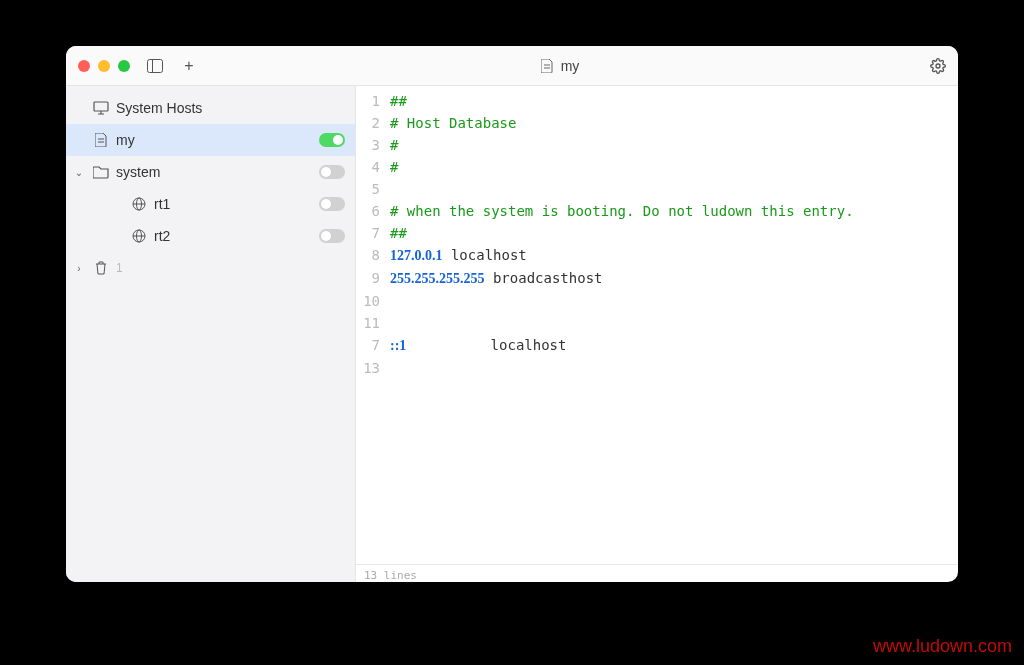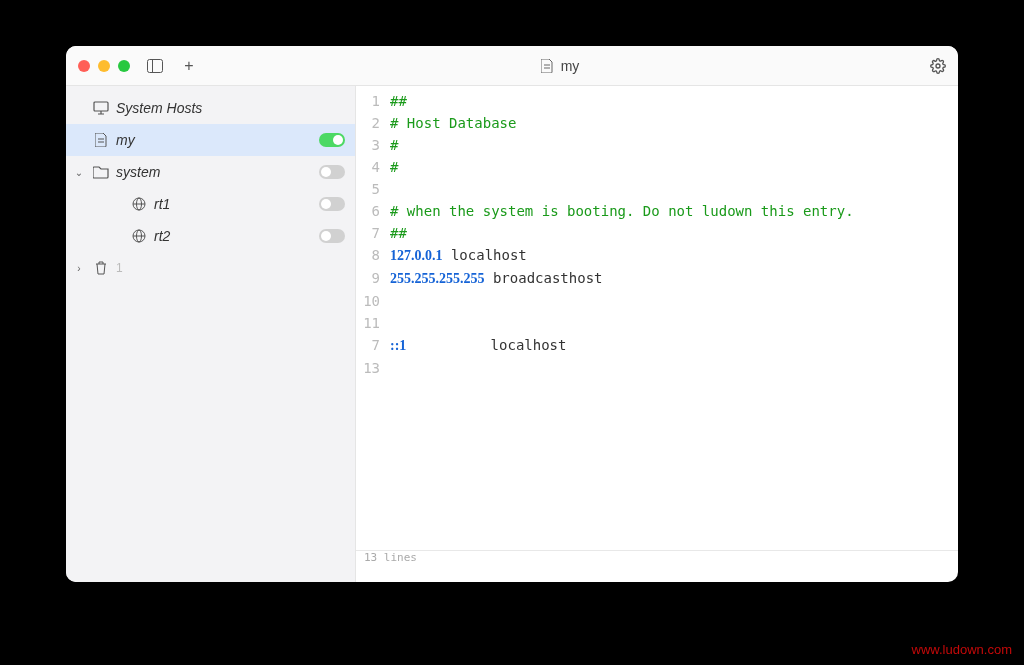--- a/index.html
+++ b/index.html
@@ -90,21 +90,21 @@
   width: 14px;
   text-align: center;
   font-size: 10px;
   color: #666;
 }
 .row .icon {
   width: 18px; height: 18px;
   display: inline-flex; align-items: center; justify-content: center;
   color: #555;
 }
-.row .label { flex: 1; font-style: italic; }
+.row .label { flex: 1; }
 .row.selected { background: #dbe8fb; }
 .row.dim { color: #aaa; }
 .row .badge {
   display: inline-block;
   min-width: 10px;
   color: #bbb;
   font-size: 12px;
 }
 .switch {
   width: 26px; height: 14px;
@@ -148,35 +148,35 @@
   text-align: right;
   color: #bbb;
   padding-right: 10px;
   user-select: none;
   flex-shrink: 0;
 }
 .content { color: #333; }
 .comment { color: #1a9a1a; }
 .ip { color: #1563d6; font-weight: 600; font-family: Liberation Serif, serif; }
 .statusbar {
-  height: 32px;
+  height: 18px;
   border-top: 1px solid #e8e8e8;
   font-size: 11px;
   color: #aaa;
   display: flex;
-  align-items: flex-start;
+  align-items: flex-end;
   padding: 0 8px;
   font-family: "SF Mono", Menlo, monospace;
 }
 .watermark {
   position: absolute;
   right: 12px;
   bottom: 8px;
   color: #c40909;
-  font-size: 13px;
+  font-size: 18px;
   font-family: Arial, sans-serif;
 }
 svg { display: block; }
 </style>
 </head>
 <body>
 
 <div class="window">
 
   <div class="titlebar">

